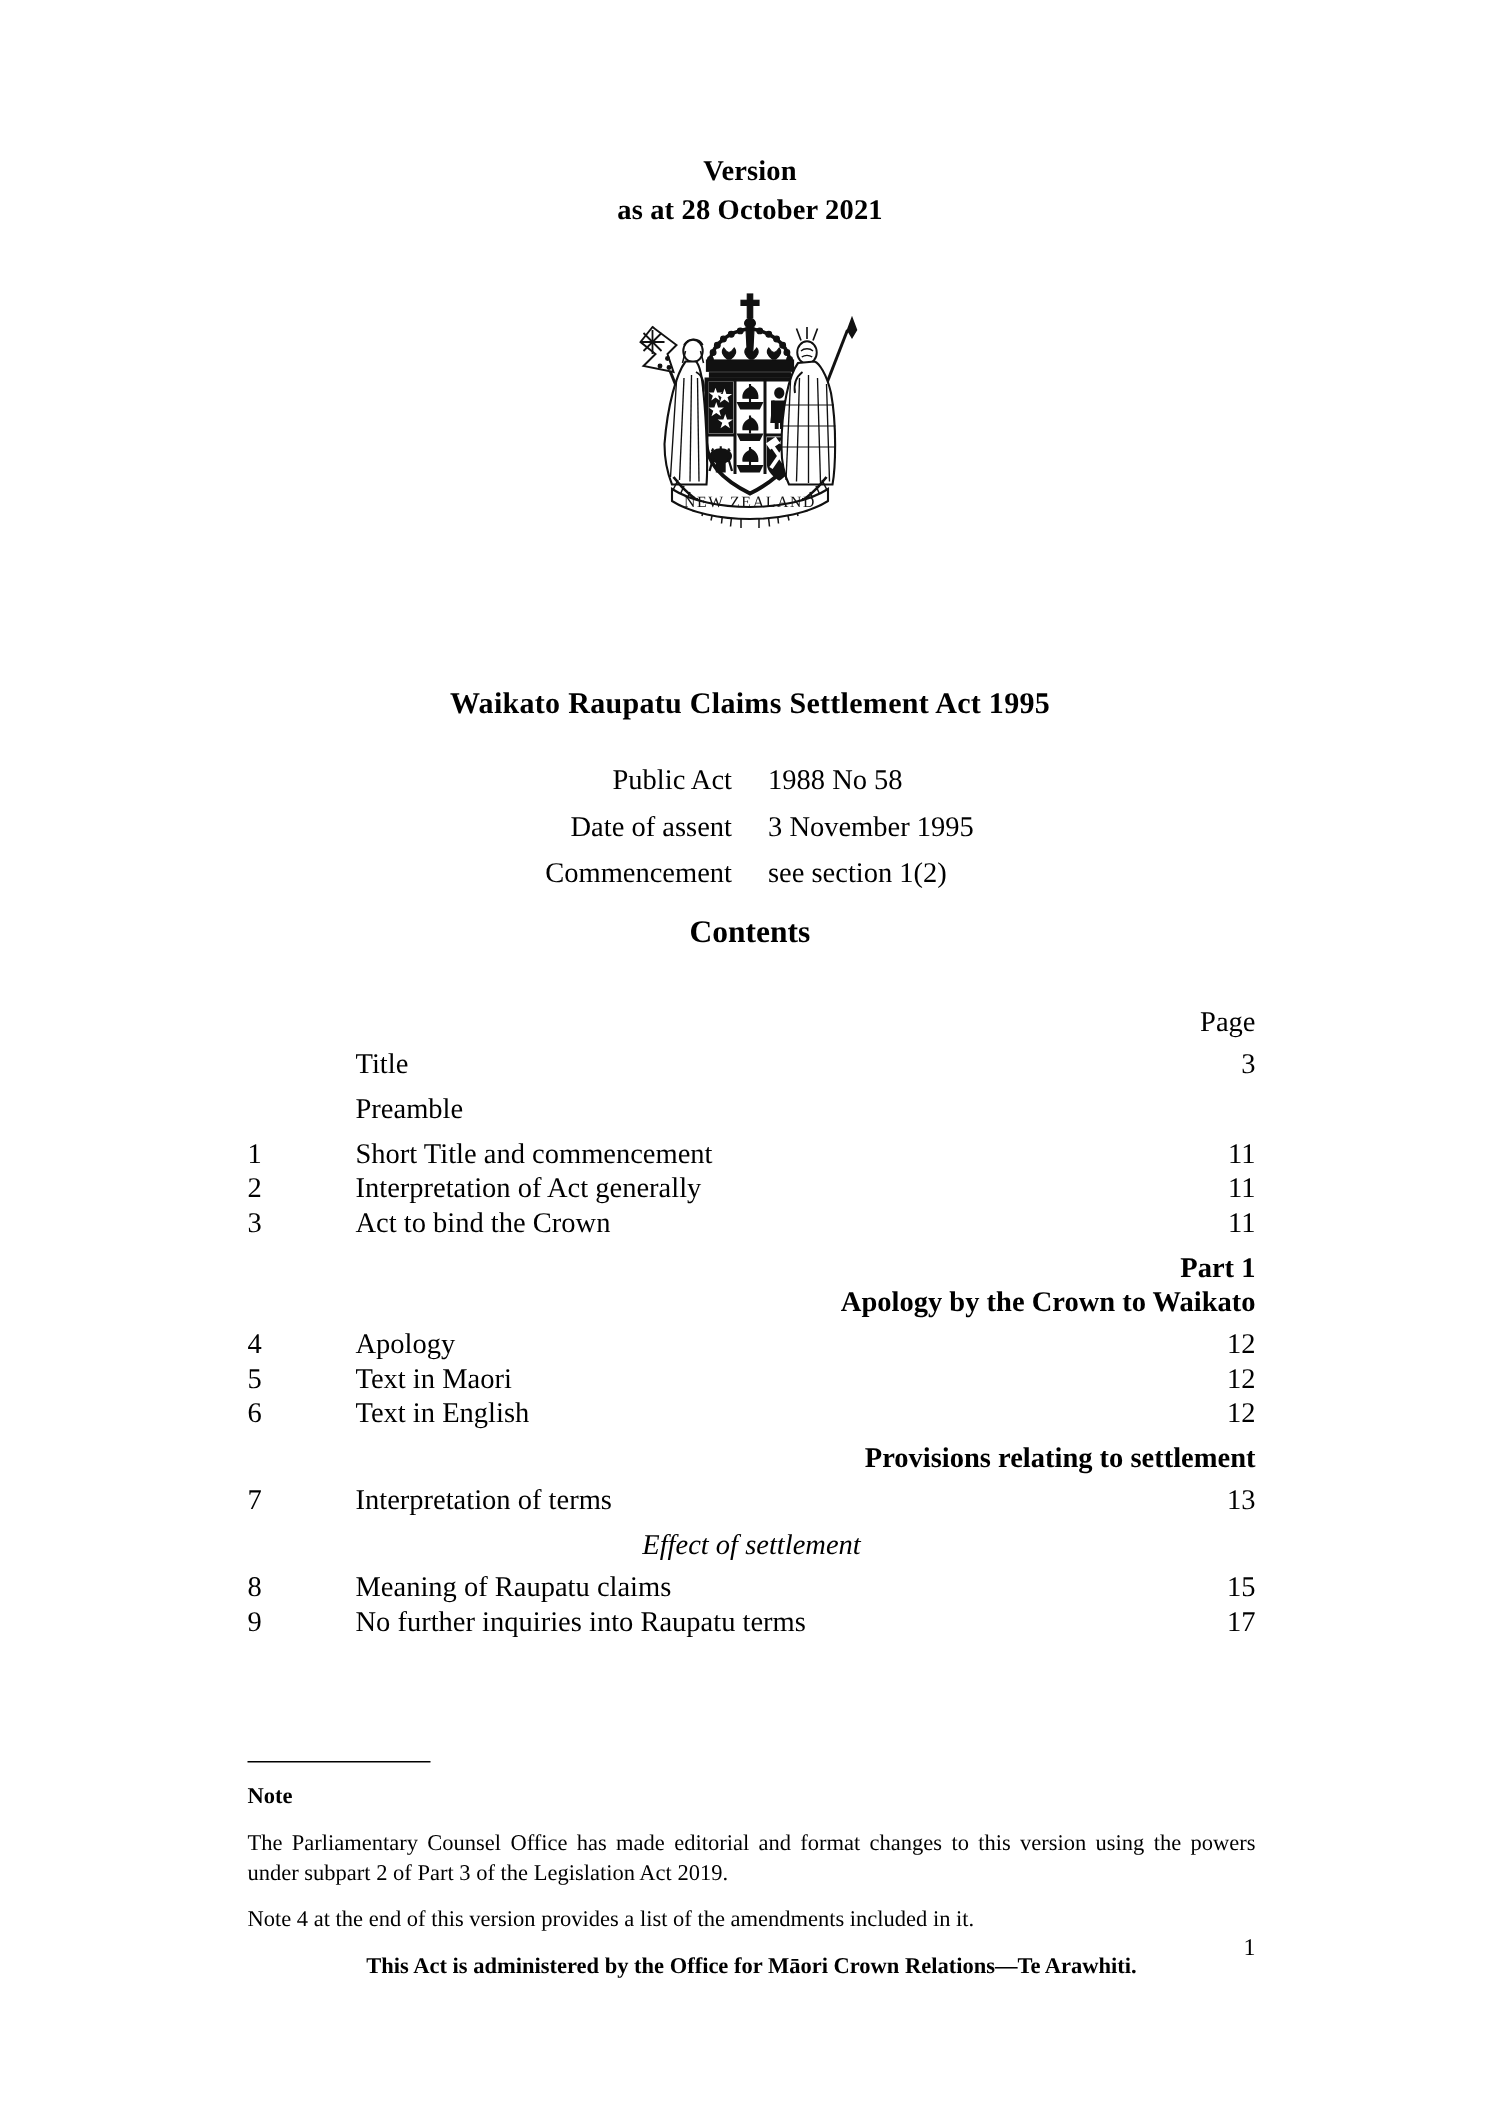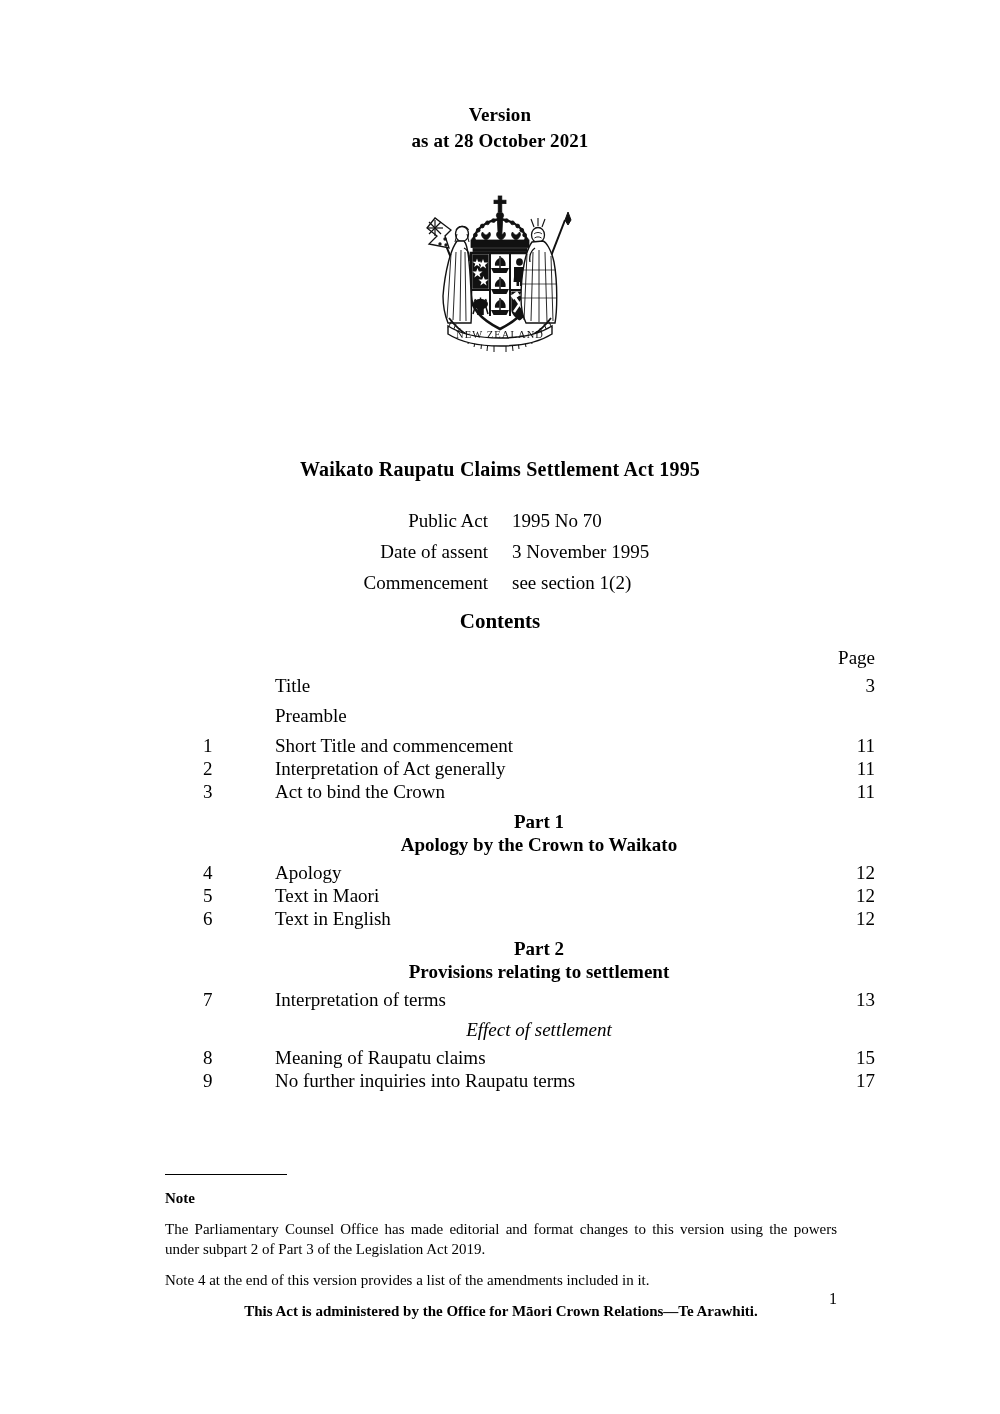--- a/index.html
+++ b/index.html
@@ -92,24 +92,23 @@
     top: 609px;
     width: 1000px;
     text-align: center;
     font-weight: bold;
     font-size: 21px;
   }
 
   .toc {
     position: absolute;
     left: 165px;
-    top: 644px;
+    top: 668px;
     width: 672px;
     font-size: 19px;
-    margin-left: 38px;
   }
 
   .page-col-header {
     text-align: right;
     font-size: 19px;
     line-height: 28px;
     margin-bottom: 2px;
   }
 
   .toc-row {
@@ -130,21 +129,21 @@
   }
   .toc-page {
     width: 64px;
     flex: 0 0 64px;
     text-align: right;
   }
 
   .toc-gap-sm { height: 7px; }
 
   .part-heading {
-    text-align: center;
+    text-align: right;
     font-weight: bold;
     font-size: 19px;
     line-height: 23px;
     margin-top: 7px;
     margin-bottom: 5px;
   }
   .part-heading .pline { display: block; white-space: nowrap; }
 
   .crosshead-italic {
     text-align: center;
@@ -407,21 +406,21 @@
         </g>
         <text x="85" y="146" text-anchor="middle" font-family="Liberation Serif, serif" font-size="10.5" letter-spacing="1.1" fill="#111" stroke="none">NEW ZEALAND</text>
       </g>
     </svg>
   </div>
 
   <div class="act-title">Waikato Raupatu Claims Settlement Act 1995</div>
 
   <div class="meta">
     <div class="meta-row">
-      <span class="meta-label">Public Act</span><span class="meta-value">1995 No 70</span>
+      <span class="meta-label">Public Act</span><span class="meta-value">1988 No 58</span>
     </div>
     <div class="meta-row">
       <span class="meta-label">Date of assent</span><span class="meta-value">3 November 1995</span>
     </div>
     <div class="meta-row">
       <span class="meta-label">Commencement</span><span class="meta-value">see section 1(2)</span>
     </div>
   </div>
 
   <div class="contents-heading">Contents</div>
@@ -469,21 +468,20 @@
           <span class="toc-num">5</span>
           <span class="toc-label">Text in Maori</span>
           <span class="toc-page">12</span>
         </div>
         <div class="toc-row">
           <span class="toc-num">6</span>
           <span class="toc-label">Text in English</span>
           <span class="toc-page">12</span>
         </div>
         <div class="part-heading">
-          <span class="pline">Part 2</span>
           <span class="pline">Provisions relating to settlement</span>
         </div>
         <div class="toc-row">
           <span class="toc-num">7</span>
           <span class="toc-label">Interpretation of terms</span>
           <span class="toc-page">13</span>
         </div>
         <div class="crosshead-italic">Effect of settlement</div>
         <div class="toc-row">
           <span class="toc-num">8</span>

